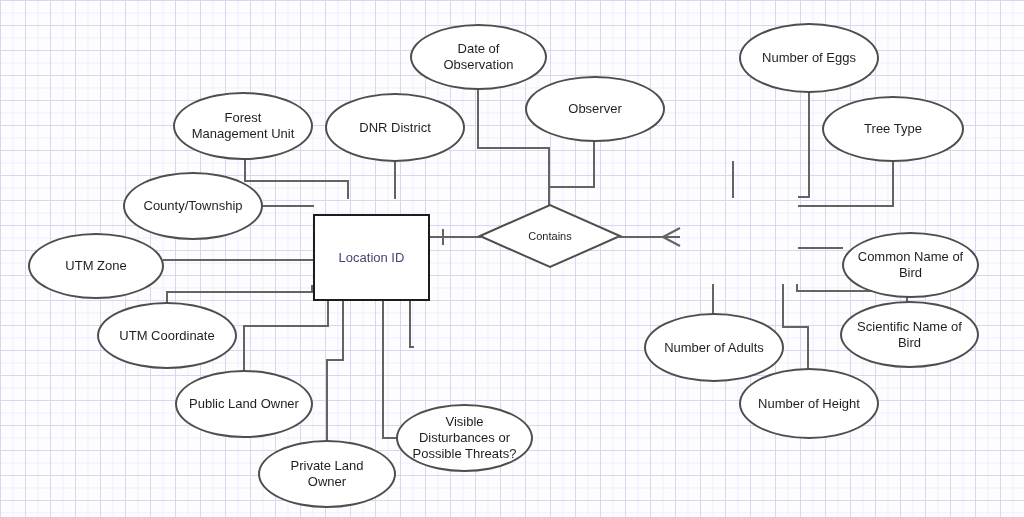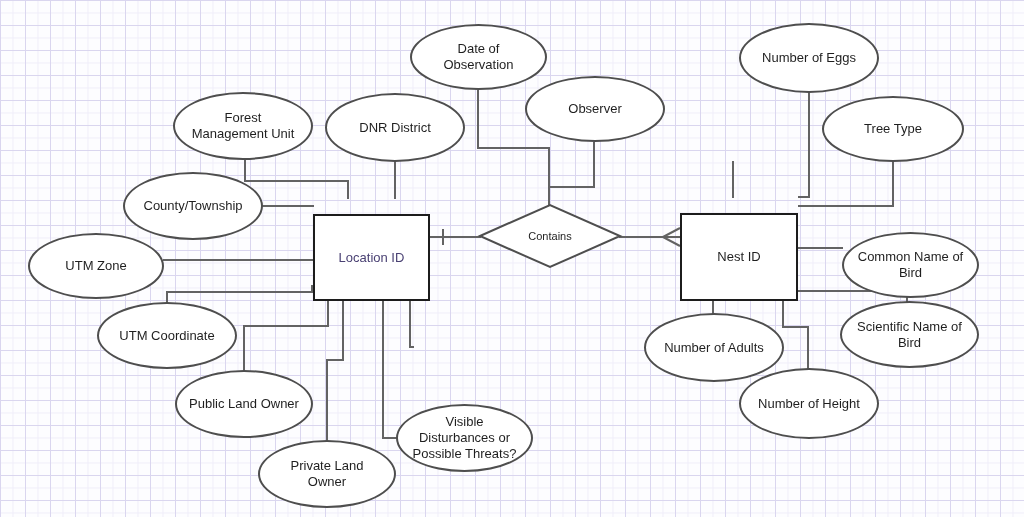--- a/index.html
+++ b/index.html
@@ -107,23 +107,20 @@
     <polygon class="diamond" points="480,236 550,205 620,236 550,267"></polygon>
   </svg>
 
   <div class="rel-label" style="left:490px;top:223px;width:120px;height:26px">
     <span class="lbl">Contains</span>
   </div>
 
   <div class="node entity" style="left:313px;top:198px;width:117px;height:87px">
     <span class="lbl entity-lbl-location">Location ID</span>
   </div>
-  <div class="node entity" style="left:680px;top:197px;width:118px;height:88px">
-    <span class="lbl">Nest ID</span>
-  </div>
 
   <div class="node ellipse" style="left:173px;top:92px;width:140px;height:68px">
     <span class="lbl">Forest
 Management Unit</span>
   </div>
   <div class="node ellipse" style="left:325px;top:93px;width:140px;height:69px">
     <span class="lbl">DNR District</span>
   </div>
   <div class="node ellipse" style="left:525px;top:76px;width:140px;height:66px">
     <span class="lbl">Observer</span>

